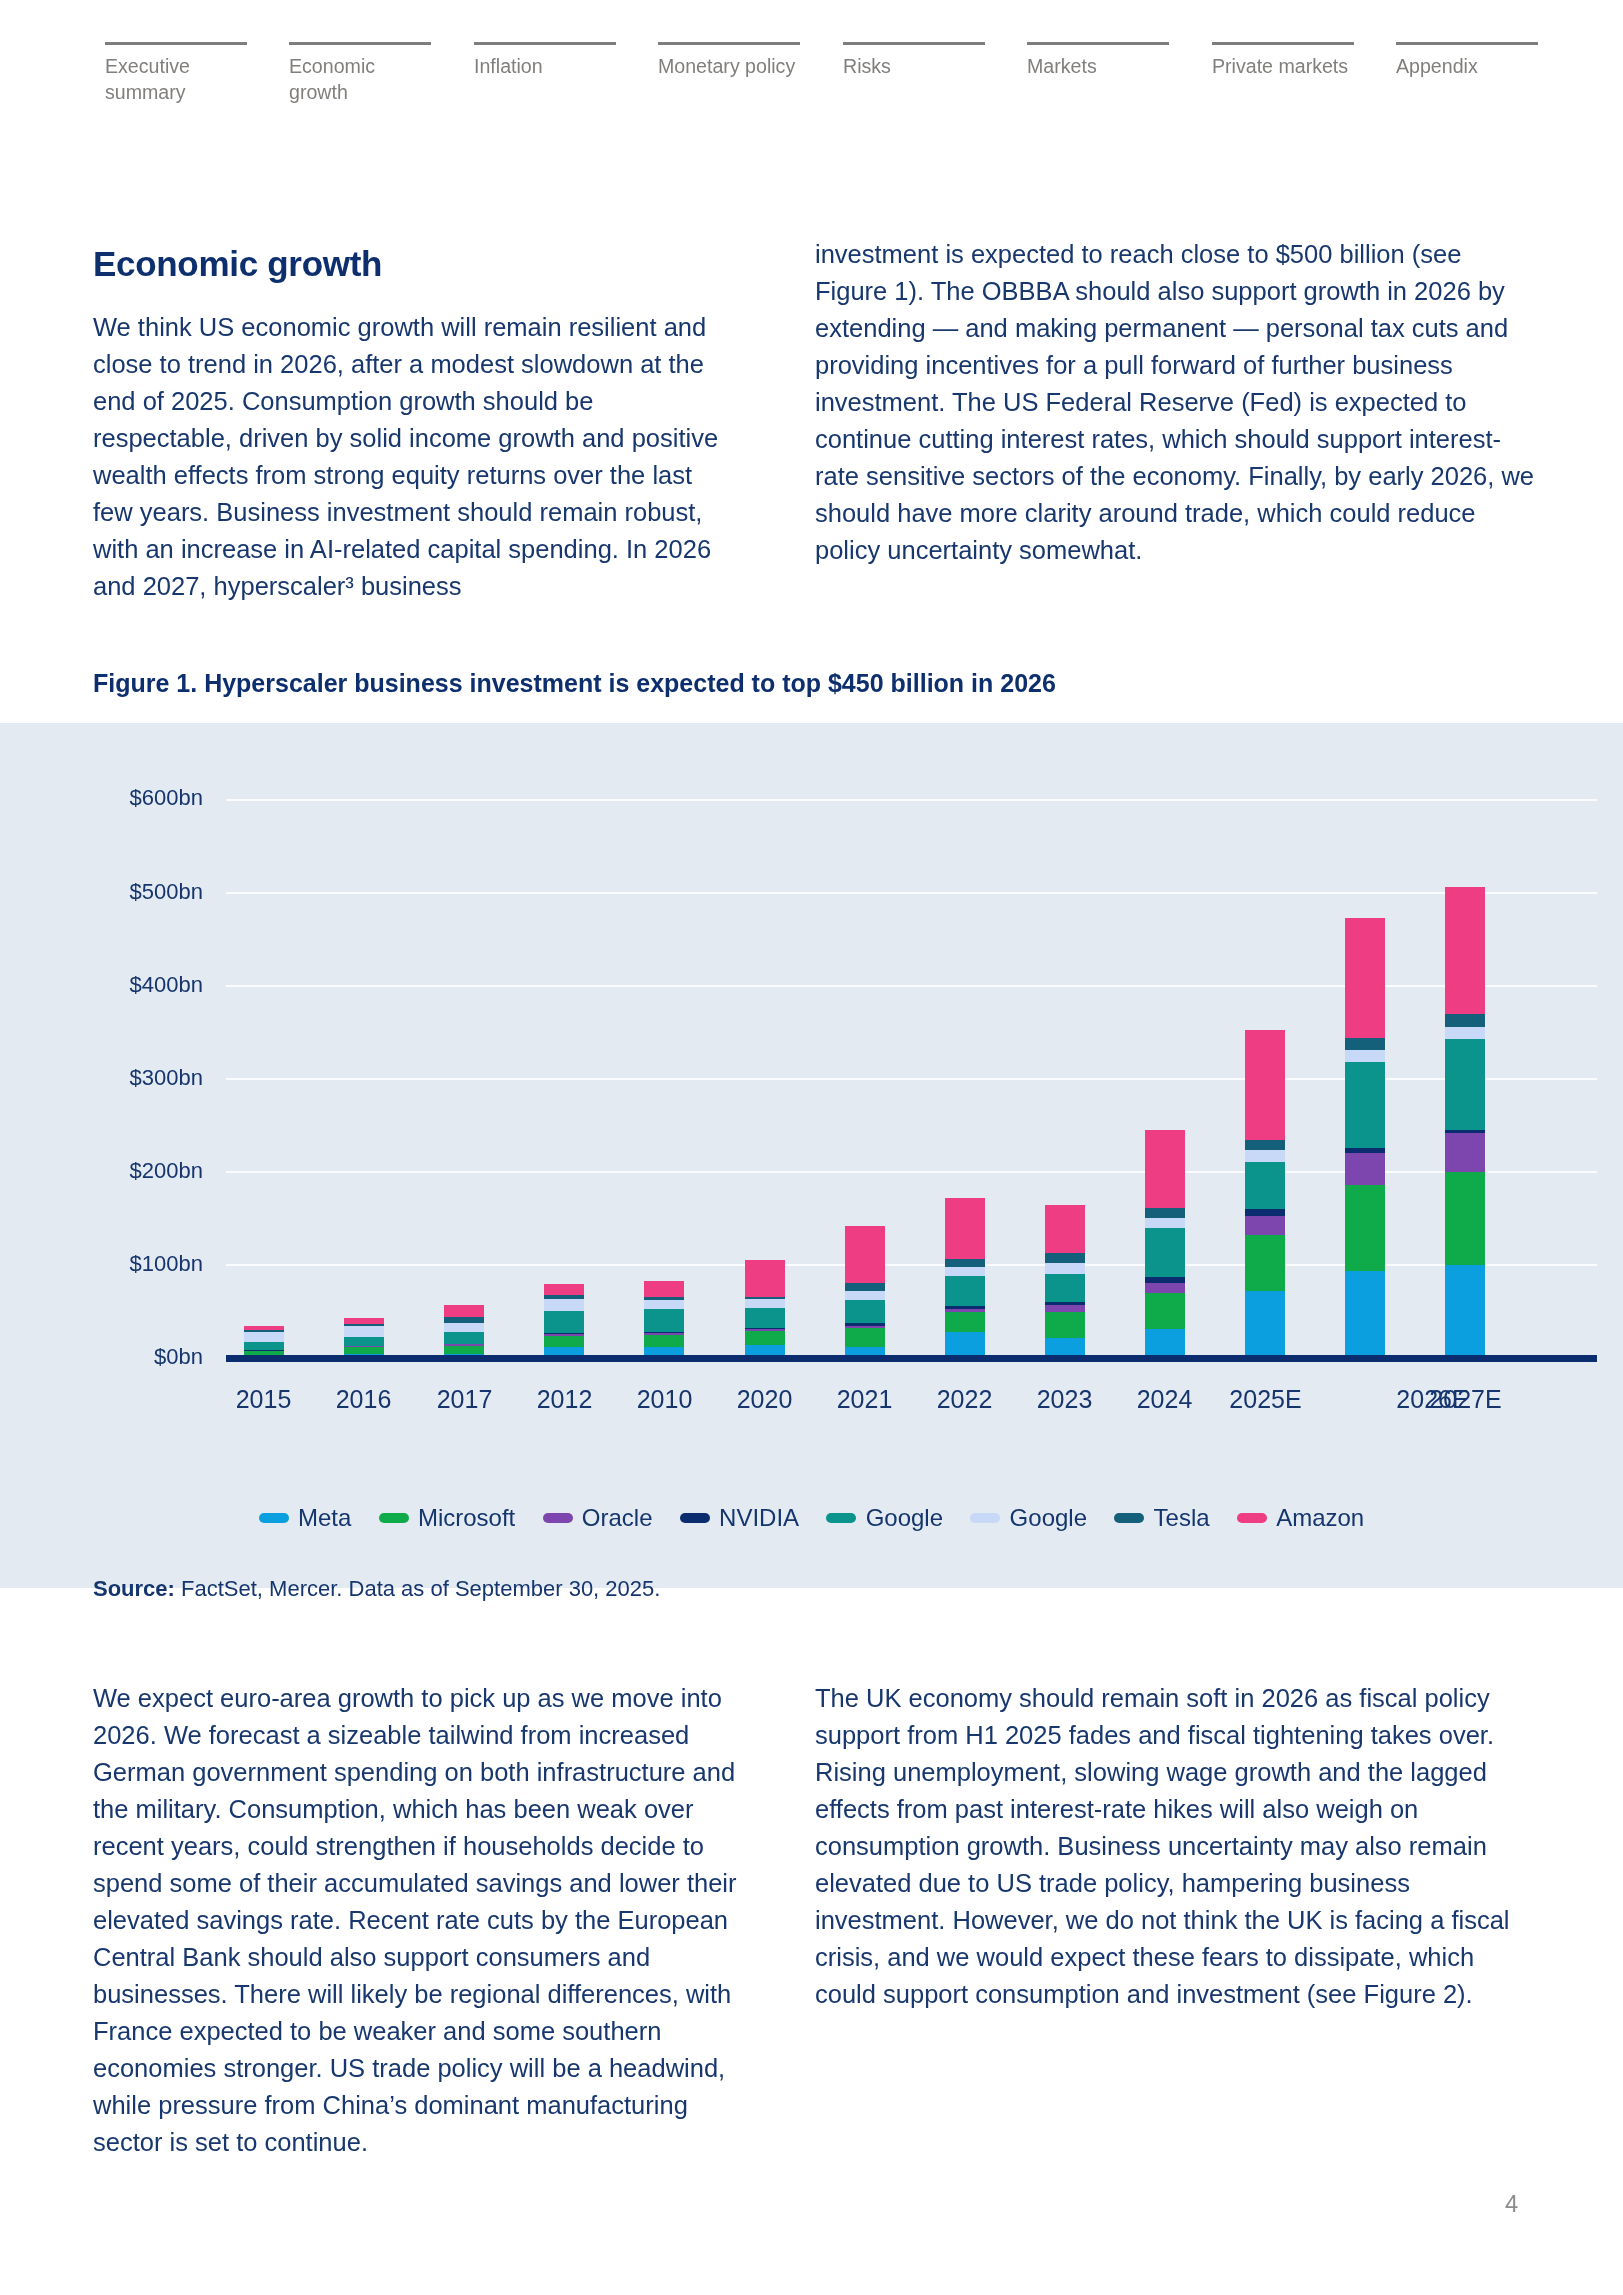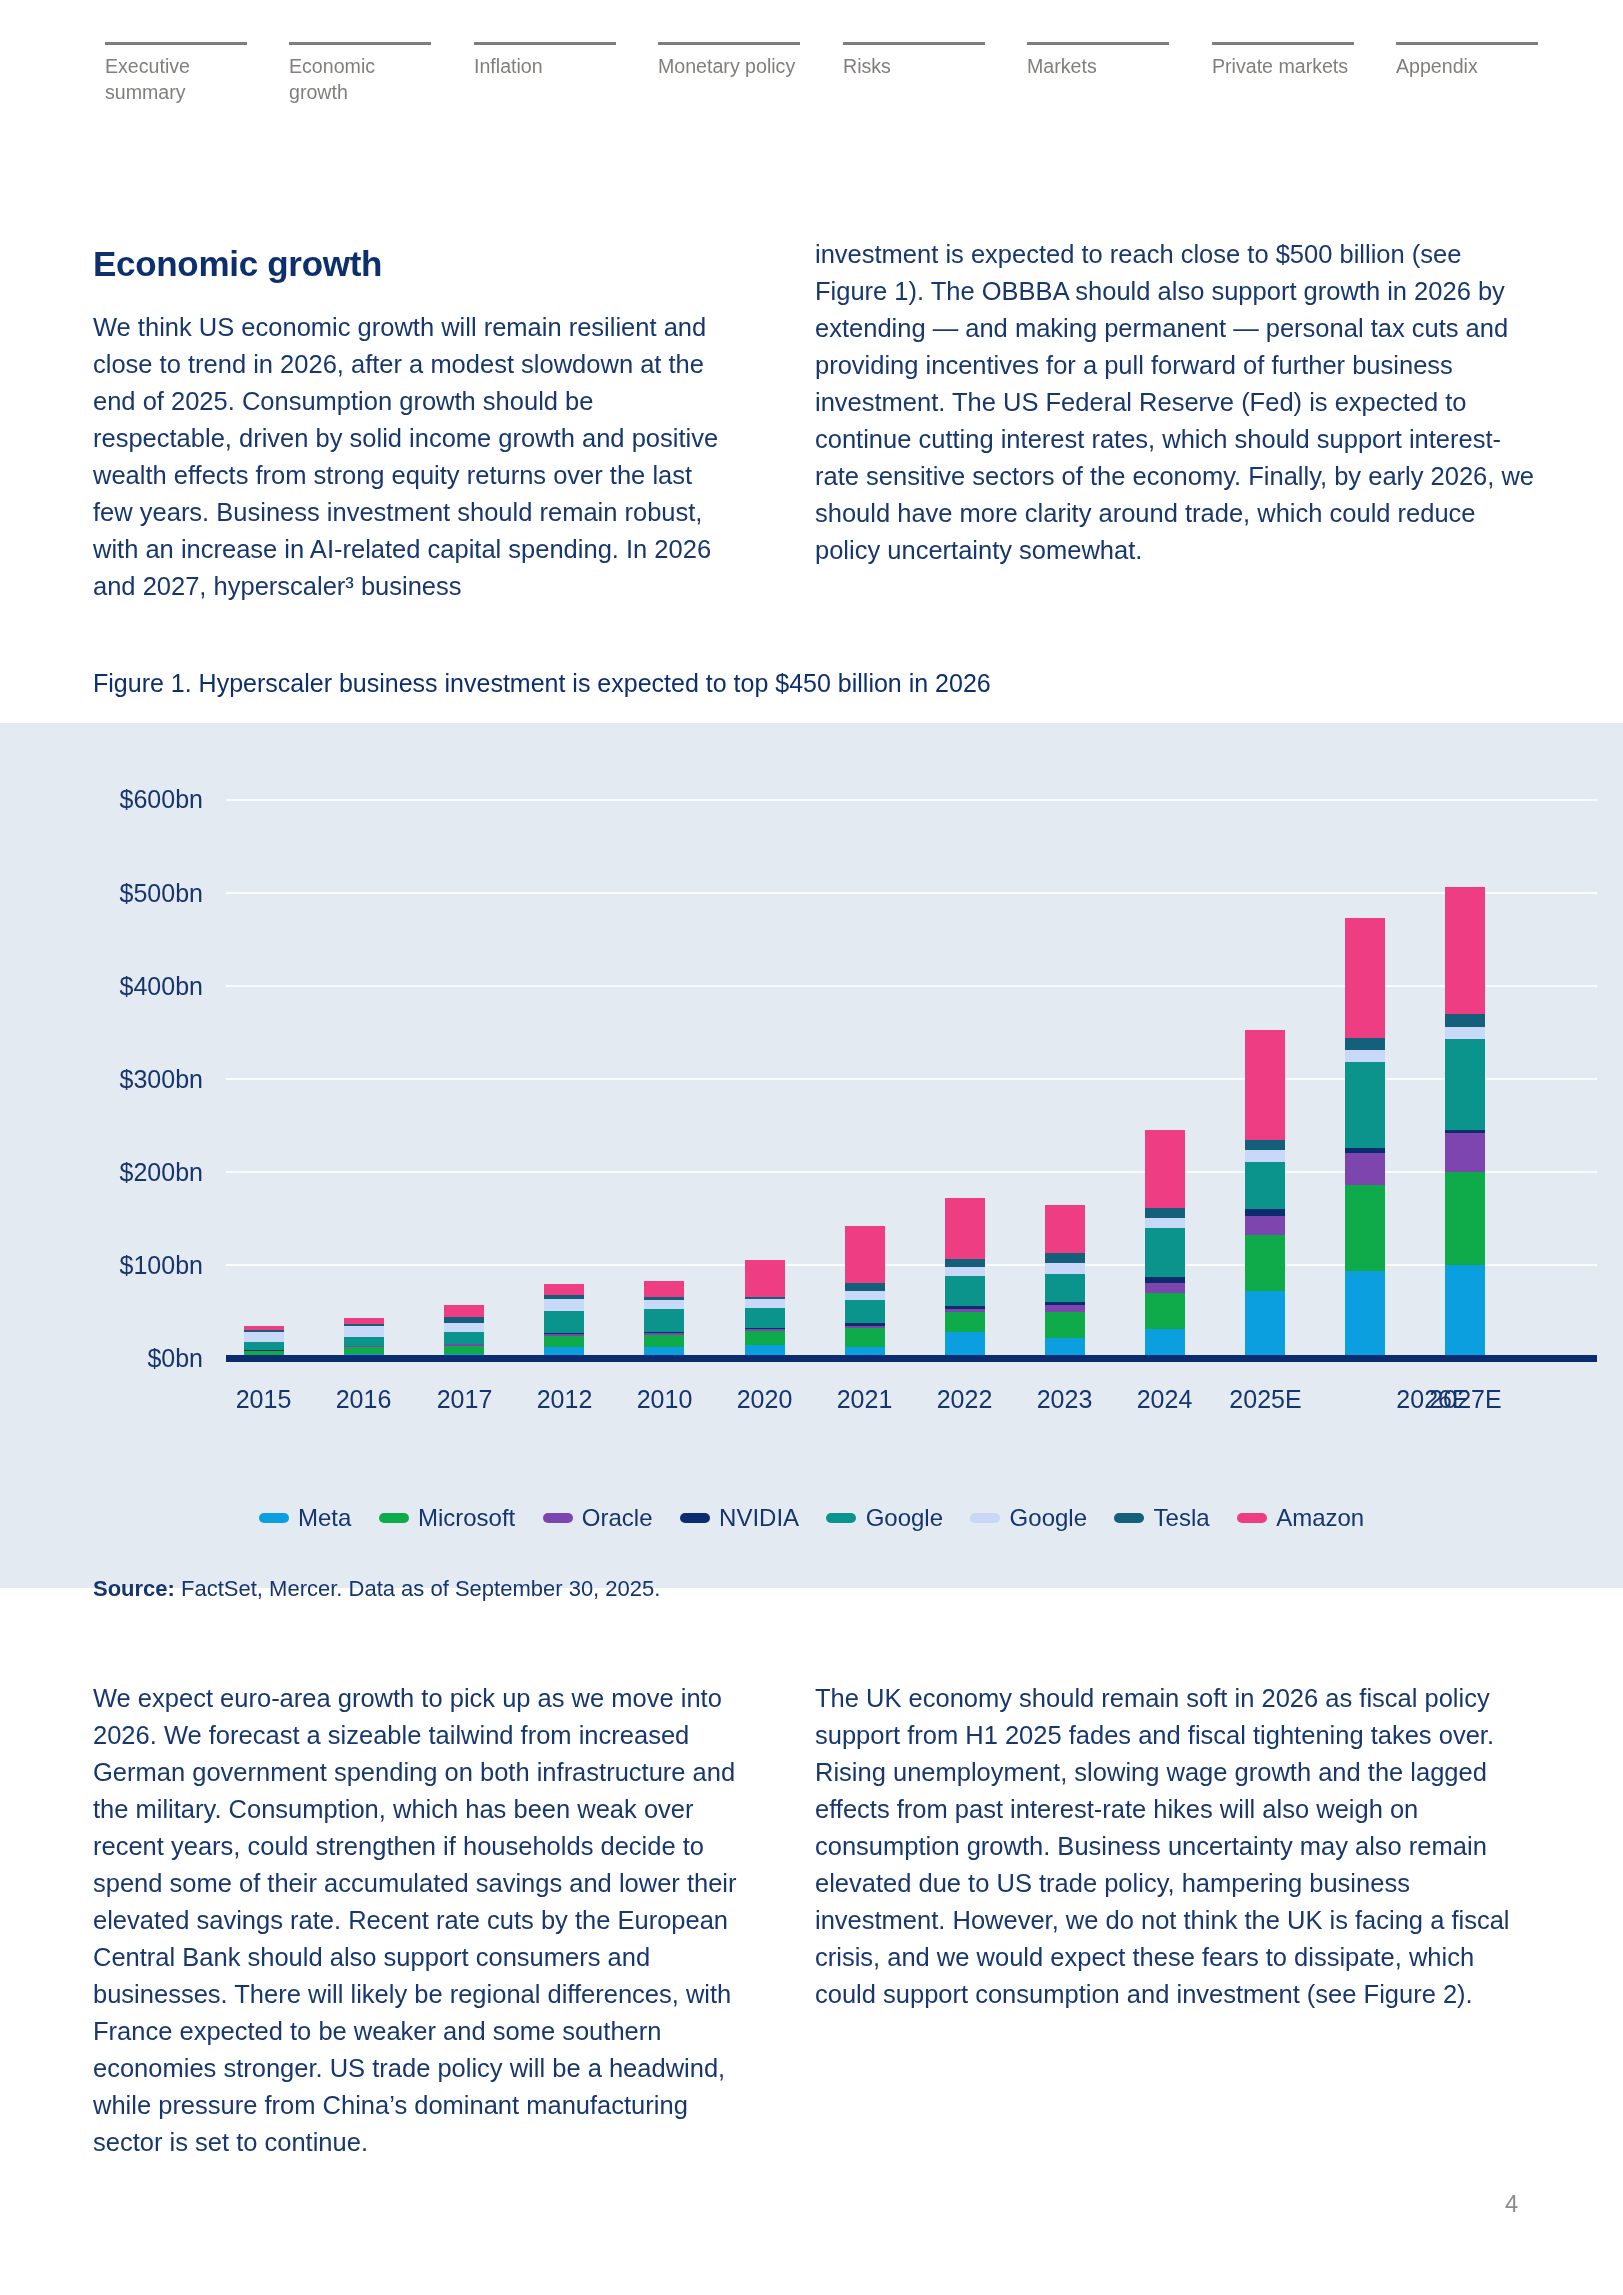--- a/index.html
+++ b/index.html
@@ -12,27 +12,27 @@
   .tab{position:absolute;top:0;width:142px;}
   .tab-line{height:3.3px;background:#7d7d7d;}
   .tab-label{margin-top:9.2px;font-size:19.6px;line-height:25.5px;color:#817e7b;}
   
   .heading{position:absolute;top:221px;left:93px;font-size:35px;font-weight:bold;color:#0d2f6e;letter-spacing:-0.3px;}
   .para{font-size:25.5px;line-height:37px;color:#17376e;}
   .col1{position:absolute;top:309px;left:93px;width:638px;}
   .col2{position:absolute;top:236px;left:815px;width:723px;}
   .col3{position:absolute;top:1680px;left:93px;width:654px;}
   .col4{position:absolute;top:1680px;left:815px;width:726px;}
-  .fig-title{position:absolute;top:669px;left:93px;width:1440px;font-size:25px;font-weight:normal;color:#0d2f6e;}
+  .fig-title{position:absolute;top:669px;left:93px;width:1440px;font-size:25px;font-weight:bold;color:#0d2f6e;}
   
   .panel{position:absolute;top:723px;left:0;width:1623px;height:865px;background:#e3eaf2;}
   .plot{position:absolute;left:226px;top:29.4px;width:1371px;height:606px;}
   .gridline{position:absolute;left:0;width:100%;height:2.6px;background:#fafcfe;}
   .axis-line{position:absolute;left:0;bottom:-3.3px;width:100%;height:6.5px;background:#0b2d6f;z-index:3;}
-  .ytick{position:absolute;left:39px;width:164px;text-align:right;font-size:25px;color:#16356d;}
+  .ytick{position:absolute;left:39px;width:164px;text-align:right;font-size:22px;color:#16356d;}
   .bar{position:absolute;bottom:0;width:40px;display:flex;flex-direction:column-reverse;z-index:2;}
   .seg{width:100%;}
   .xtick{position:absolute;width:105px;text-align:center;font-size:25px;color:#16356d;}
   .legend{position:absolute;left:0;top:781px;width:1623px;display:flex;justify-content:center;align-items:center;}
   .legend-item{display:flex;align-items:center;margin:0 13.7px;}
   .legend-swatch{width:30px;height:10.5px;border-radius:5.9px;margin-right:9.2px;}
   .legend-label{font-size:24px;color:#14356d;}
   .source{position:absolute;left:93px;top:853px;font-size:22px;color:#14356d;}
   .source b{font-weight:bold;}
   

